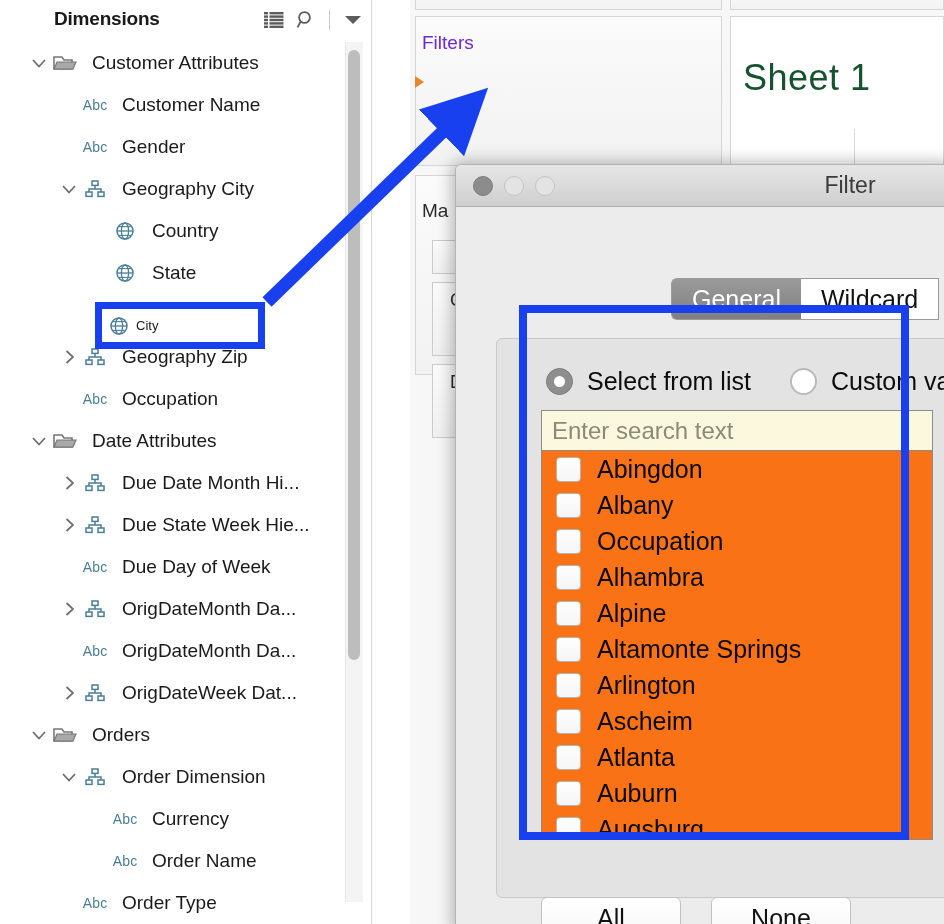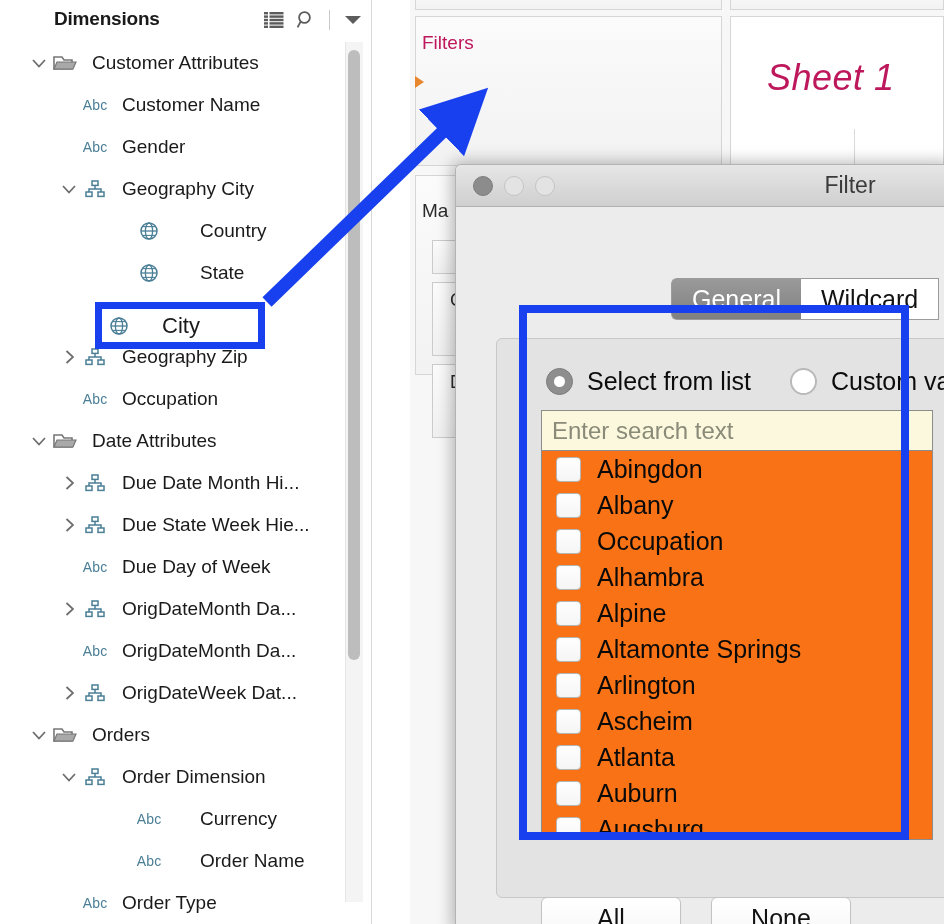--- a/index.html
+++ b/index.html
@@ -47,21 +47,21 @@
   }
   .twist { width: 22px; display: flex; align-items: center; justify-content: center; flex: 0 0 22px; }
   .ticon { width: 30px; display: flex; align-items: center; justify-content: center; flex: 0 0 30px; }
   .tlabel { margin-left: 12px; }
   .abc {
     color: #4a7f96; font-size: 14px; font-weight: normal;
     letter-spacing: 0.2px;
   }
   .ind-0 { padding-left: 8px; }
   .ind-1 { padding-left: 38px; }
-  .ind-2 { padding-left: 68px; gap: 24px; }
+  .ind-2 { padding-left: 68px; }
 
   
   #sb-track {
     position: absolute; right: 8px; top: 42px;
     width: 18px; height: 860px;
     background: #f4f4f4;
     border-left: 1px solid #e6e6e6;
   }
   #sb-thumb {
     position: absolute; right: 11px; top: 50px;
@@ -74,21 +74,21 @@
   .card {
     position: absolute;
     background: linear-gradient(180deg,#fbfbfb 0%, #f2f2f2 100%);
     border: 1px solid #d6d6d6;
   }
   #card-top   { left: 5px;  top: -12px; width: 307px; height: 22px; }
   #card-top2  { left: 320px; top: -12px; width: 214px; height: 22px; }
   #card-filters { left: 5px; top: 16px; width: 307px; height: 150px; }
   #filters-label {
     position: absolute; left: 12px; top: 32px;
-    font-size: 19px; color: #be185d;
+    font-size: 19px; color: #6d28d9;
   }
   #filters-caret {
     position: absolute; left: 5px; top: 76px;
     width: 0; height: 0;
     border-left: 9px solid #e8872f;
     border-top: 6px solid transparent;
     border-bottom: 6px solid transparent;
   }
   #card-marks { left: 5px; top: 175px; width: 307px; height: 200px; }
   #marks-label { position: absolute; left: 12px; top: 200px; font-size: 19px; color: #2b2b2b; }
@@ -102,24 +102,23 @@
   #mark-2 { top: 282px; height: 74px; }
   #mark-3 { top: 364px; height: 74px; }
   .mark-gl { position: absolute; font-size: 18px; color: #2b2b2b; left: 40px; }
 
   #sheet-pane {
     position: absolute; left: 320px; top: 16px;
     width: 214px; height: 470px;
     background: #ffffff; border: 1px solid #d6d6d6;
   }
   #sheet-title {
-    position: absolute; left: 36px; top: 40px;
-    font-size: 36px; color: #be185d; font-weight: 300;
+    position: absolute; left: 12px; top: 40px;
+    font-size: 36px; color: #14532d; font-weight: 300;
     letter-spacing: 0.5px;
-    font-style: italic;
   }
   #sheet-divider { position: absolute; left: 123px; top: 112px; width: 1px; height: 100px; background: #d9d9d9; }
 
   
   #dialog {
     position: absolute; left: 455px; top: 164px;
     width: 500px; height: 770px;
     background: #ececec;
     border: 1px solid #b3b3b3;
     border-radius: 6px 6px 0 0;
@@ -226,21 +225,21 @@
   
   #hl-city {
     position: absolute; left: 95px; top: 302px;
     width: 170px; height: 47px;
     border: 7px solid #1940ef;
     background: #ffffff;
     z-index: 40;
     display: flex; align-items: center;
   }
   #hl-city .ticon { flex: 0 0 34px; }
-  #hl-city .tlabel { font-size: 22px; color: #1a1a1a; margin-left: 26px; }
+  #hl-city .tlabel { font-size: 13px; color: #1a1a1a; margin-left: 0; }
 
   #hl-dialog {
     position: absolute; left: 519px; top: 305px;
     width: 390px; height: 535px;
     border: 8px solid #1940ef;
     z-index: 45;
     pointer-events: none;
   }
 
   #arrow-svg { position: absolute; left: 0; top: 0; width: 944px; height: 924px; z-index: 44; pointer-events: none; }

